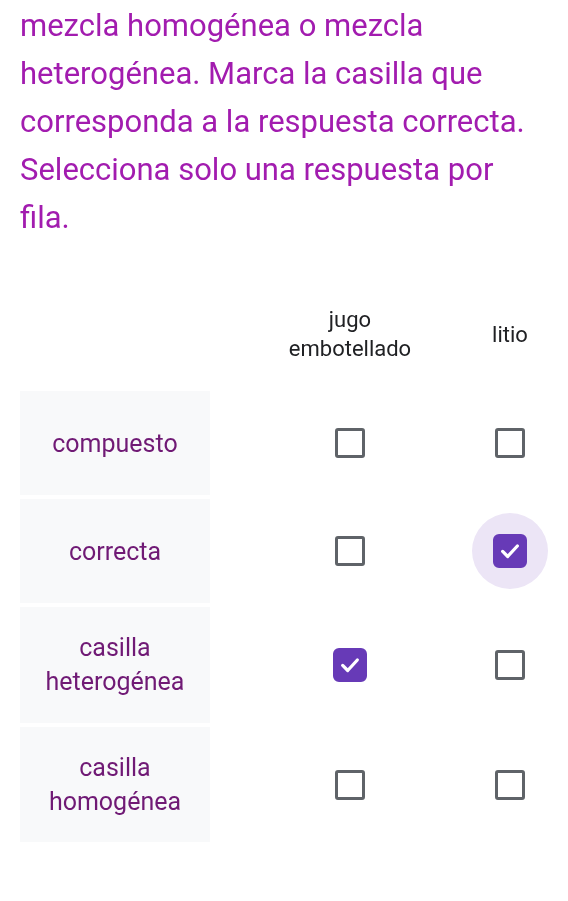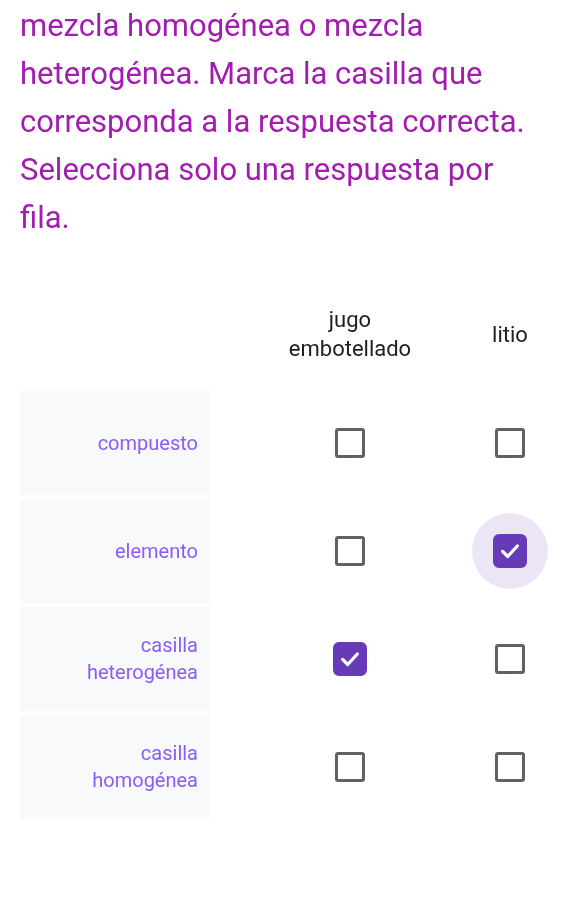--- a/index.html
+++ b/index.html
@@ -32,24 +32,24 @@
     font-size: 22px;
     color: #202124;
     text-align: center;
     vertical-align: middle;
     padding: 10px 4px 24px 4px;
     line-height: 1.3;
   }
   th.first-col-header { text-align: left; }
   td.row-label {
     background: #f8f9fa;
-    font-size: 20px;
-    color: #8b5cf6;
+    font-size: 25px;
+    color: #701a75;
     padding: 24px 12px;
-    text-align: right;
+    text-align: center;
     line-height: 1.35;
     vertical-align: middle;
   }
   td.cell {
     text-align: center;
     vertical-align: middle;
     padding: 8px 0;
   }
   tr.data-row { height: 104px; }
   tr.data-row td { height: 104px; }
@@ -118,21 +118,21 @@
             <td class="row-label">compuesto</td>
             <td class="cell"></td>
             <td class="cell"><span class="cb-wrap">
                 <span class="cb"></span>
               </span></td>
             <td class="cell"><span class="cb-wrap">
                 <span class="cb"></span>
               </span></td>
           </tr>
           <tr class="data-row">
-            <td class="row-label">elemento</td>
+            <td class="row-label">correcta</td>
             <td class="cell"></td>
             <td class="cell"><span class="cb-wrap">
                 <span class="cb"></span>
               </span></td>
             <td class="cell"><span class="cb-wrap highlight">
                 <span class="cb checked">
                   <svg viewBox="0 0 24 24" fill="none">
                     <path d="M4 12.5 L9.5 18 L20 6.5" stroke="#fff" stroke-width="3.5" stroke-linecap="round" stroke-linejoin="round"></path>
                   </svg>
                 </span>

